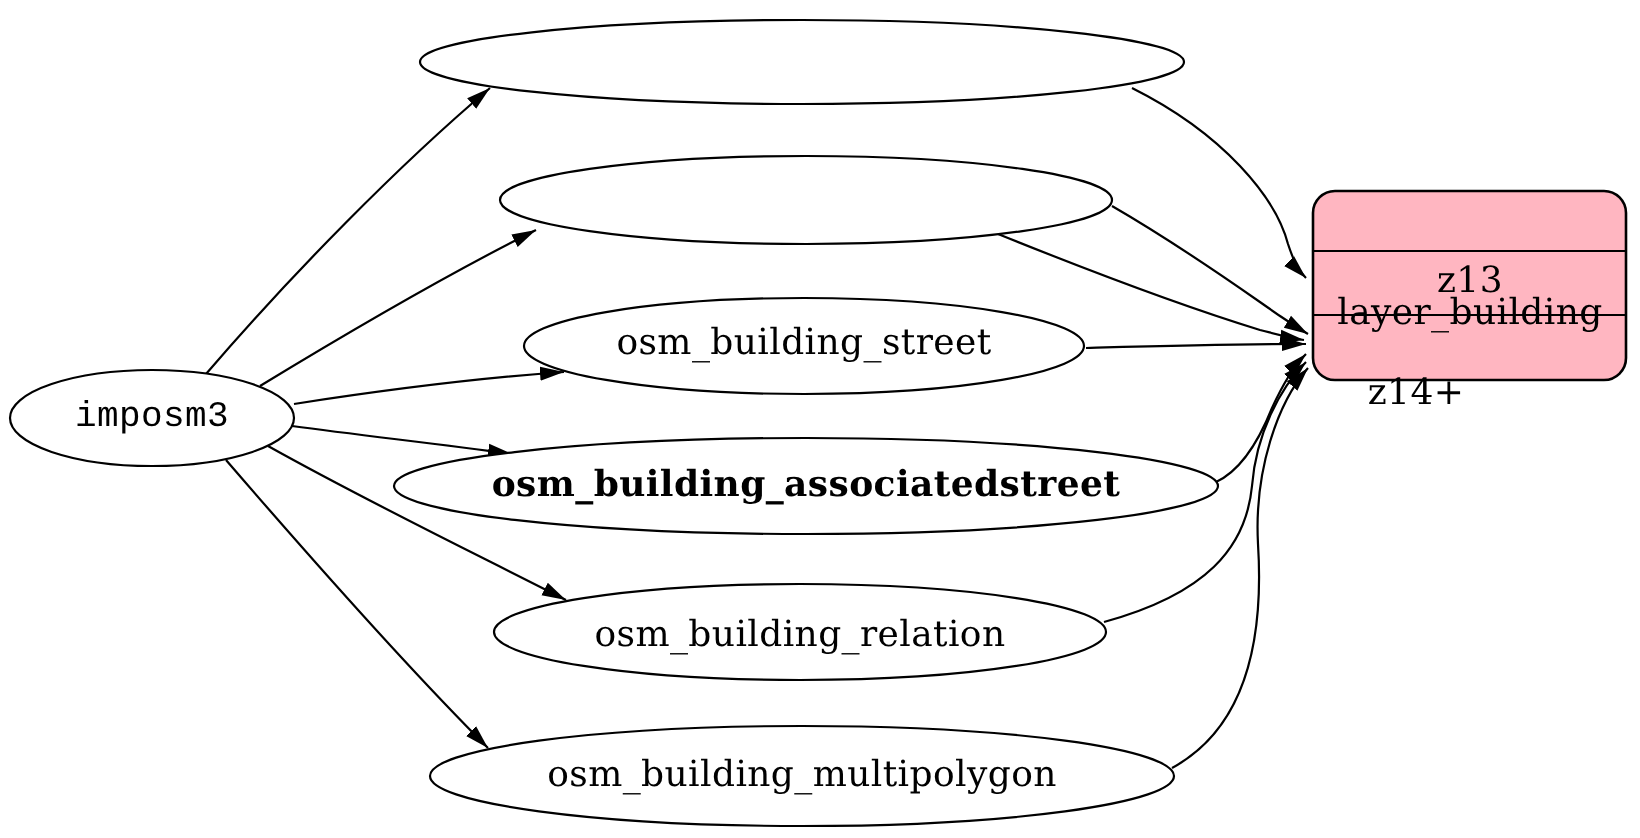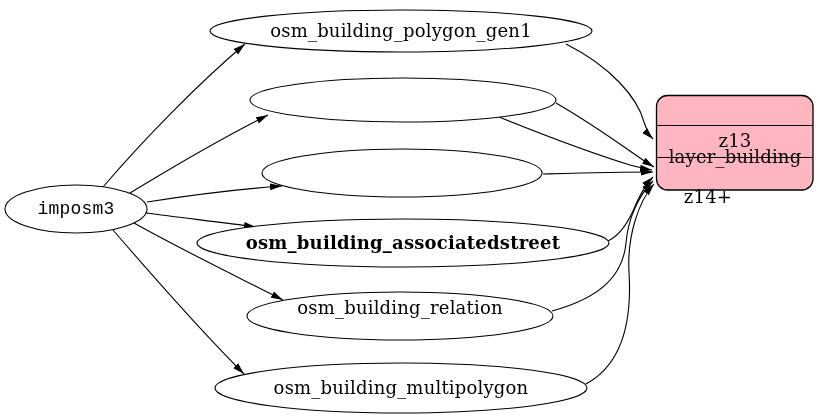--- a/index.html
+++ b/index.html
@@ -83,27 +83,27 @@
 
     <g>
       <rect x="656.5" y="95.5" width="156.5" height="94.5" rx="11" ry="11" stroke="#000000" stroke-width="1.3" fill="#ffb6c1"></rect>
       <line class="record-divider" x1="657" y1="125.5" x2="813" y2="125.5"></line>
       <line class="record-divider" x1="657" y1="157.5" x2="813" y2="157.5"></line>
     </g>
   </svg>
 
   <div class="node-label" style="left:76px; top:209px;font-family:Liberation Mono, monospace;">imposm3</div>
 
-  <div class="node-label" style="left:401px; top:31px;">osm_building_polygon_gen1</div>
 
 
+  <div class="node-label" style="left:402px; top:172px;">osm_building_street</div>
 
   <div class="node-label" style="left:403px; top:243px;font-weight:bold;">osm_building_associatedstreet</div>
 
-  <div class="node-label" style="left:400px; top:308px;">osm_building_relation</div>
+  <div class="node-label" style="left:400px; top:318px;">osm_building_relation</div>
 
   <div class="node-label" style="left:401px; top:388px;text-align:center;">osm_building_multipolygon</div>
 
   <div class="node-label" style="left:735px; top:112px;margin-top:45px;">layer_building</div>
 
   <div class="node-label" style="left:735px; top:141px;text-align:center;">z13</div>
 
   <div class="node-label" style="left:708px; top:173px;margin-top:24px;">z14+</div>
 
 </div>

